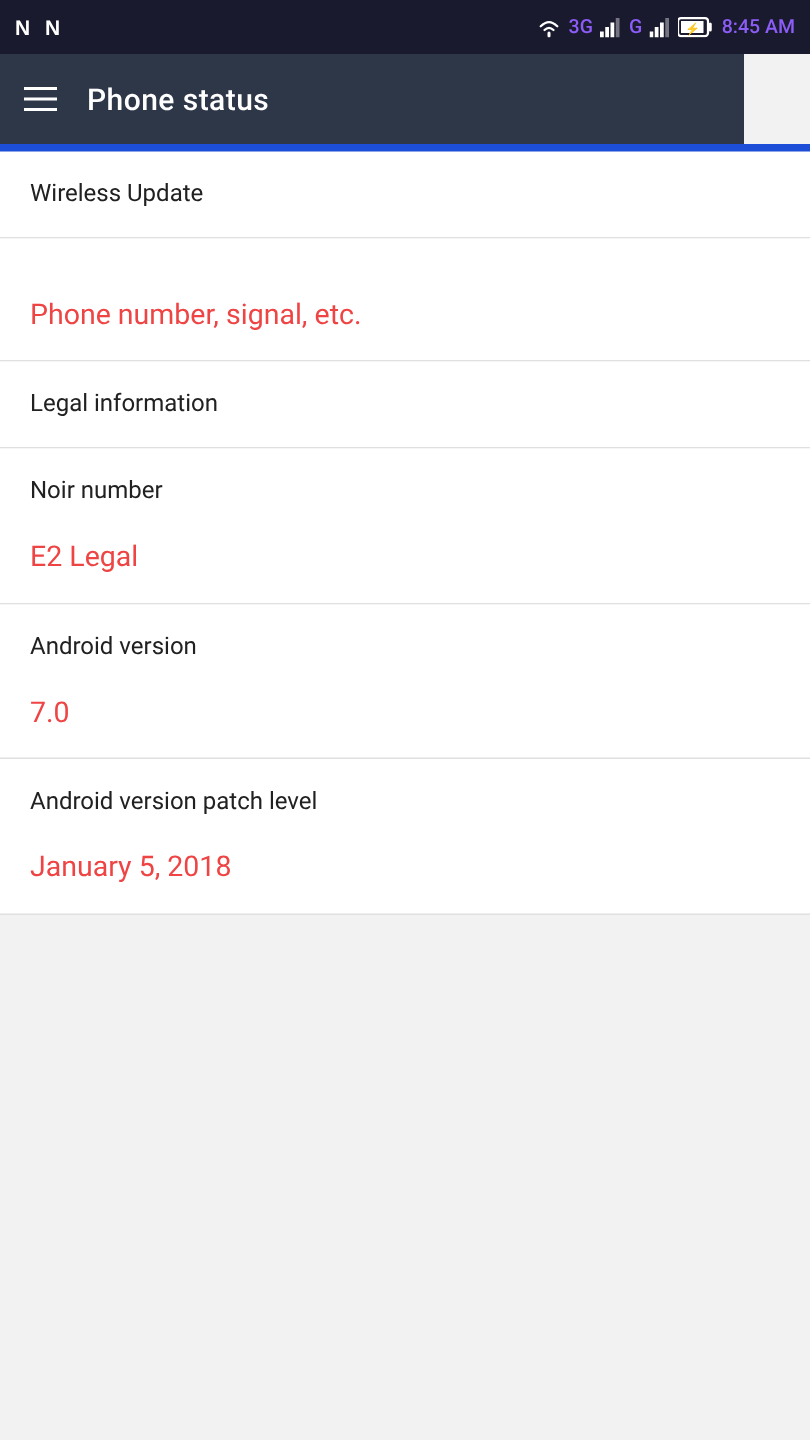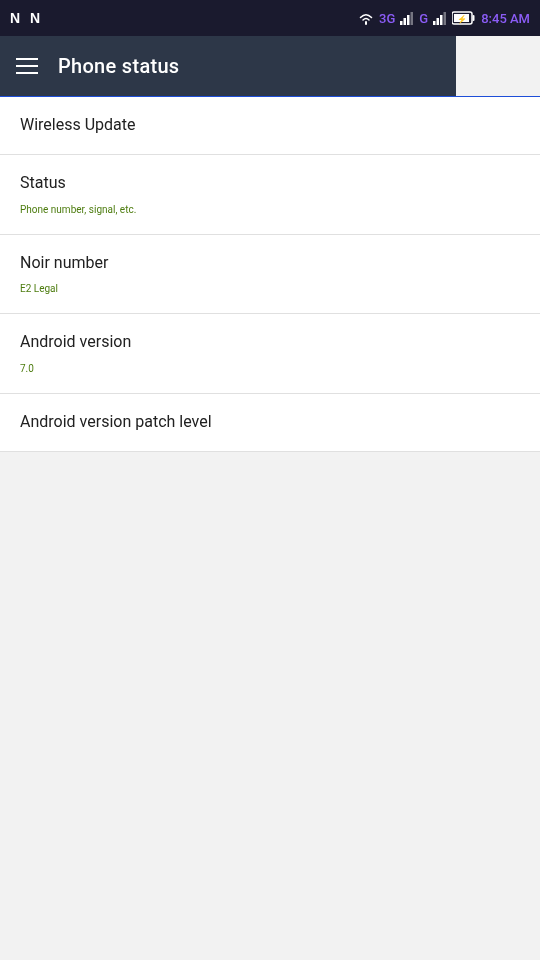--- a/index.html
+++ b/index.html
@@ -37,21 +37,21 @@
       display: flex;
       align-items: center;
       gap: 5px;
       font-size: 13px;
       color: #8b5cf6;
       font-weight: 500;
     }
 
     
     .toolbar {
-      width: 456px;
+      width: 496px;
       height: 60px;
       background: #2d3748;
       display: flex;
       align-items: center;
       padding: 12px 16px;
       gap: 20px;
     }
 
     .menu-icon {
       display: flex;
@@ -80,35 +80,35 @@
     }
 
     .menu-item {
       background: white;
       padding: 18px 20px;
       border-bottom: 1px solid #e0e0e0;
       cursor: pointer;
     }
 
     .menu-item:first-child {
-      border-top: 1px solid #1d4ed8;
+      border-top: 5px solid #1d4ed8;
       margin-top: 0;
     }
 
     .menu-item-title {
       font-size: 16px;
       color: #212121;
       font-weight: 400;
       line-height: 1.3;
     }
 
     .menu-item-subtitle {
-      font-size: 10px;
-      color: #4d7c0f;
-      margin-top: 9px;
+      font-size: 19px;
+      color: #ef4444;
+      margin-top: 21px;
       line-height: 1.3;
     }
   </style>
 </head>
 <body>
 
 <div class="status-bar">
   <div class="status-bar-left">
 
     <svg width="16" height="16" viewBox="0 0 16 16">
@@ -162,27 +162,30 @@
     <span></span>
   </div>
   <span class="toolbar-title">Phone status</span>
 </div>
 
 <div class="content" id="menu-list">
 <div class="menu-item">
       <div class="menu-item-title">Wireless Update</div>
     </div>
     <div class="menu-item">
-      <div class="menu-item-title">Status</div>
       <div class="menu-item-subtitle">Phone number, signal, etc.</div>
+    </div>
+    <div class="menu-item">
+      <div class="menu-item-title">Legal information</div>
     </div>
     <div class="menu-item">
       <div class="menu-item-title">Noir number</div>
       <div class="menu-item-subtitle">E2 Legal</div>
     </div>
     <div class="menu-item">
       <div class="menu-item-title">Android version</div>
       <div class="menu-item-subtitle">7.0</div>
     </div>
     <div class="menu-item">
       <div class="menu-item-title">Android version patch level</div>
+      <div class="menu-item-subtitle">January 5, 2018</div>
     </div>
   </div>
 
 </body></html>

